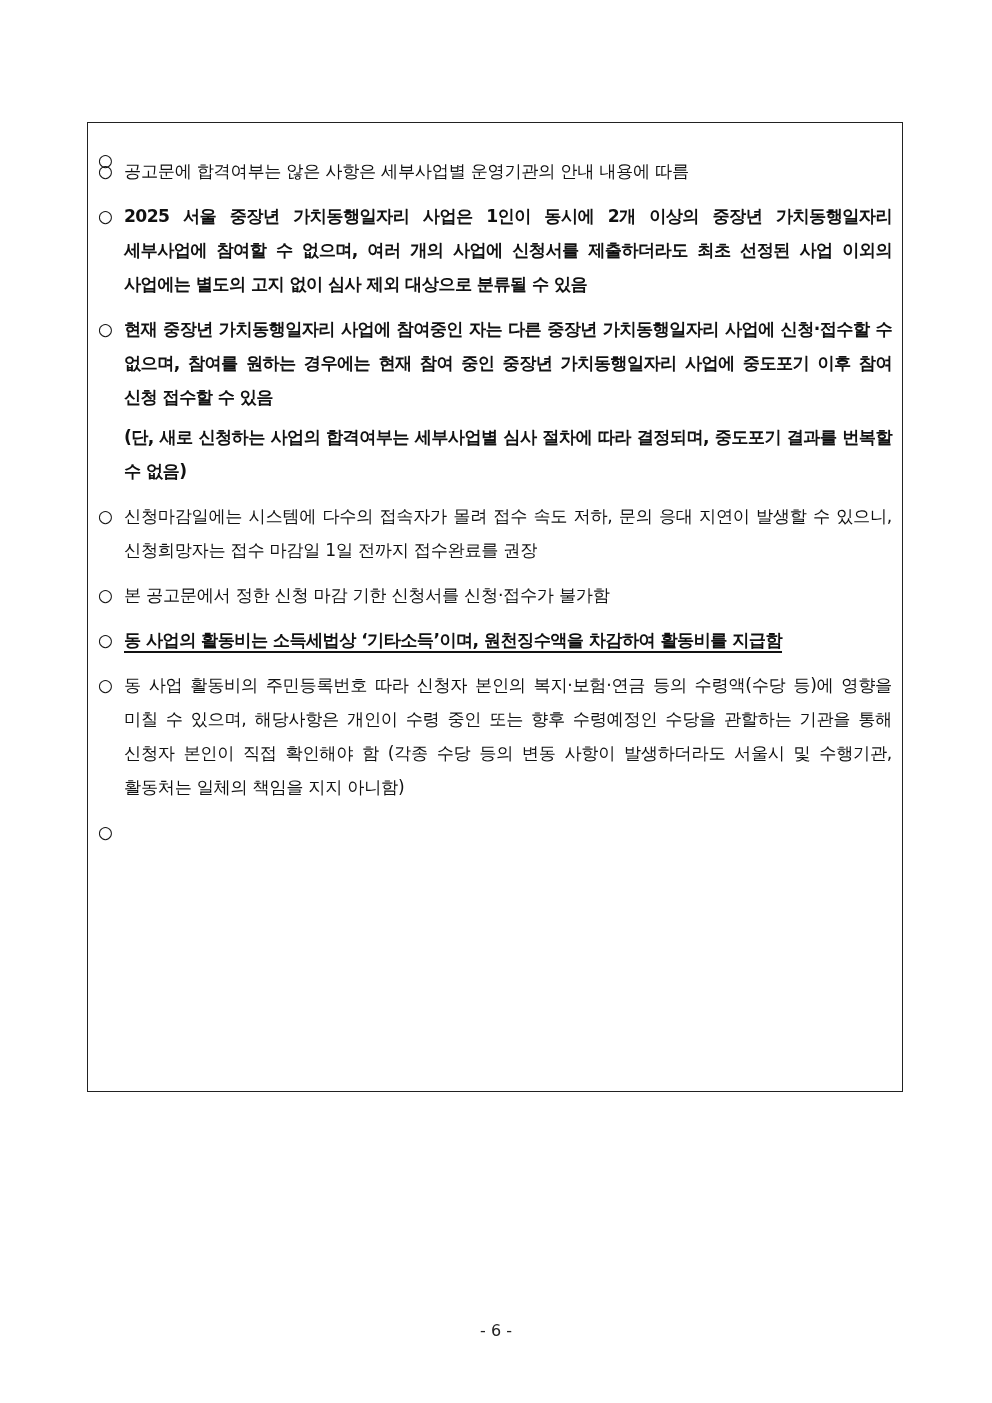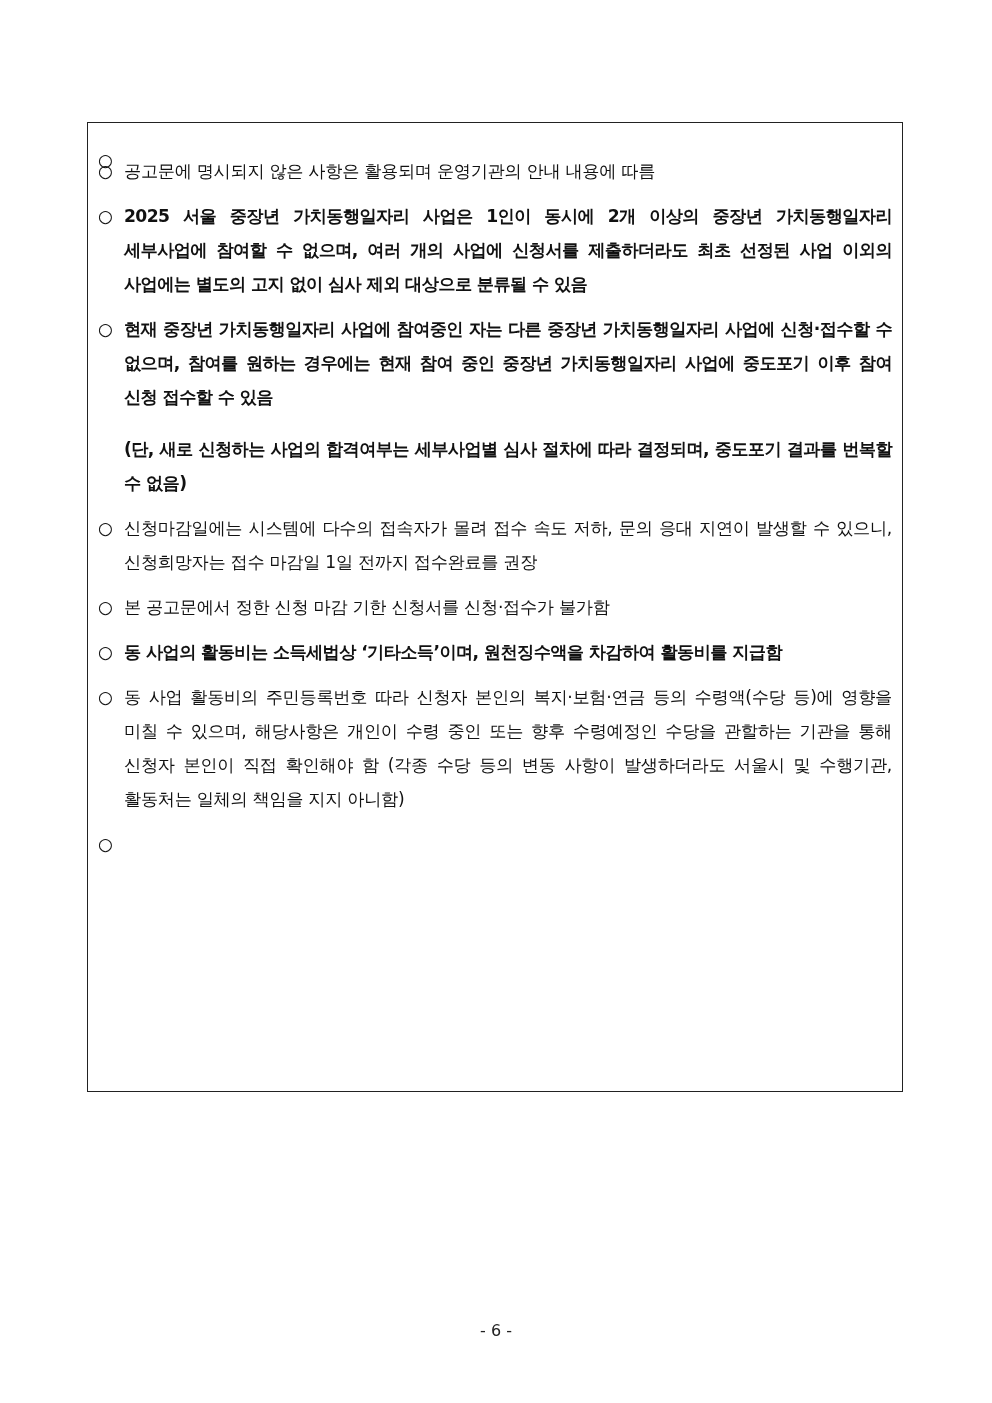--- a/index.html
+++ b/index.html
@@ -5,35 +5,35 @@
     html, body { margin: 0; padding: 0; background: #ffffff; }
     body { width: 992px; height: 1403px; position: relative; font-family: "DejaVu Sans", "Liberation Sans", sans-serif; color: #111; }
     .box {
       position: absolute; left: 87px; top: 122px; width: 816px; height: 970px;
       border: 1.5px solid #222; box-sizing: border-box;
       padding: 20px 10px 0 10px;
     }
     .item { position: relative; padding-left: 26px; margin-bottom: 11px; font-size: 17.2px; line-height: 34px; letter-spacing: -0.3px; word-break: keep-all; text-align: justify; }
     .item .bullet { position: absolute; left: 0; top: 0; font-size: 17px; }
     .item.bold { font-weight: bold; letter-spacing: -0.6px; }
-    .item .note { display: block; margin-top: 18px; }
+    .item .note { display: block; margin-top: 6px; }
     .item.bold .note { font-weight: bold; }
-    .item .ul { text-underline-offset: 5px; text-decoration-thickness: 1.5px; }
+    .item .ul { text-decoration: underline; text-underline-offset: 5px; text-decoration-thickness: 1.5px; }
     .page-num { position: absolute; top: 1321px; left: 0; width: 992px; text-align: center; font-size: 16px; color: #222; }
   </style>
 </head>
 <body>
 
 <div class="box">
   <div class="item">
     <span class="bullet">○</span>
   </div>
   <div class="item">
     <span class="bullet">○</span>
-    <span>공고문에 명시되지 않은 사항은 활용되며 운영기관의 안내 내용에 따름</span>
+    <span>공고문에 합격여부는 않은 사항은 세부사업별 운영기관의 안내 내용에 따름</span>
   </div>
   <div class="item bold">
     <span class="bullet">○</span>
     <span>2025 서울 중장년 가치동행일자리 사업은 1인이 동시에 2개 이상의 중장년 가치동행일자리 세부사업에 참여할 수 없으며, 여러 개의 사업에 신청서를 제출하더라도 최초 선정된 사업 이외의 사업에는 별도의 고지 없이 심사 제외 대상으로 분류될 수 있음</span>
   </div>
   <div class="item bold">
     <span class="bullet">○</span>
     <span>현재 중장년 가치동행일자리 사업에 참여중인 자는 다른 중장년 가치동행일자리 사업에 신청·접수할 수 없으며, 참여를 원하는 경우에는 현재 참여 중인 중장년 가치동행일자리 사업에 중도포기 이후 참여 신청 접수할 수 있음</span>
     <span class="note">(단, 새로 신청하는 사업의 합격여부는 세부사업별 심사 절차에 따라 결정되며, 중도포기 결과를 번복할 수 없음)</span>
   </div>

